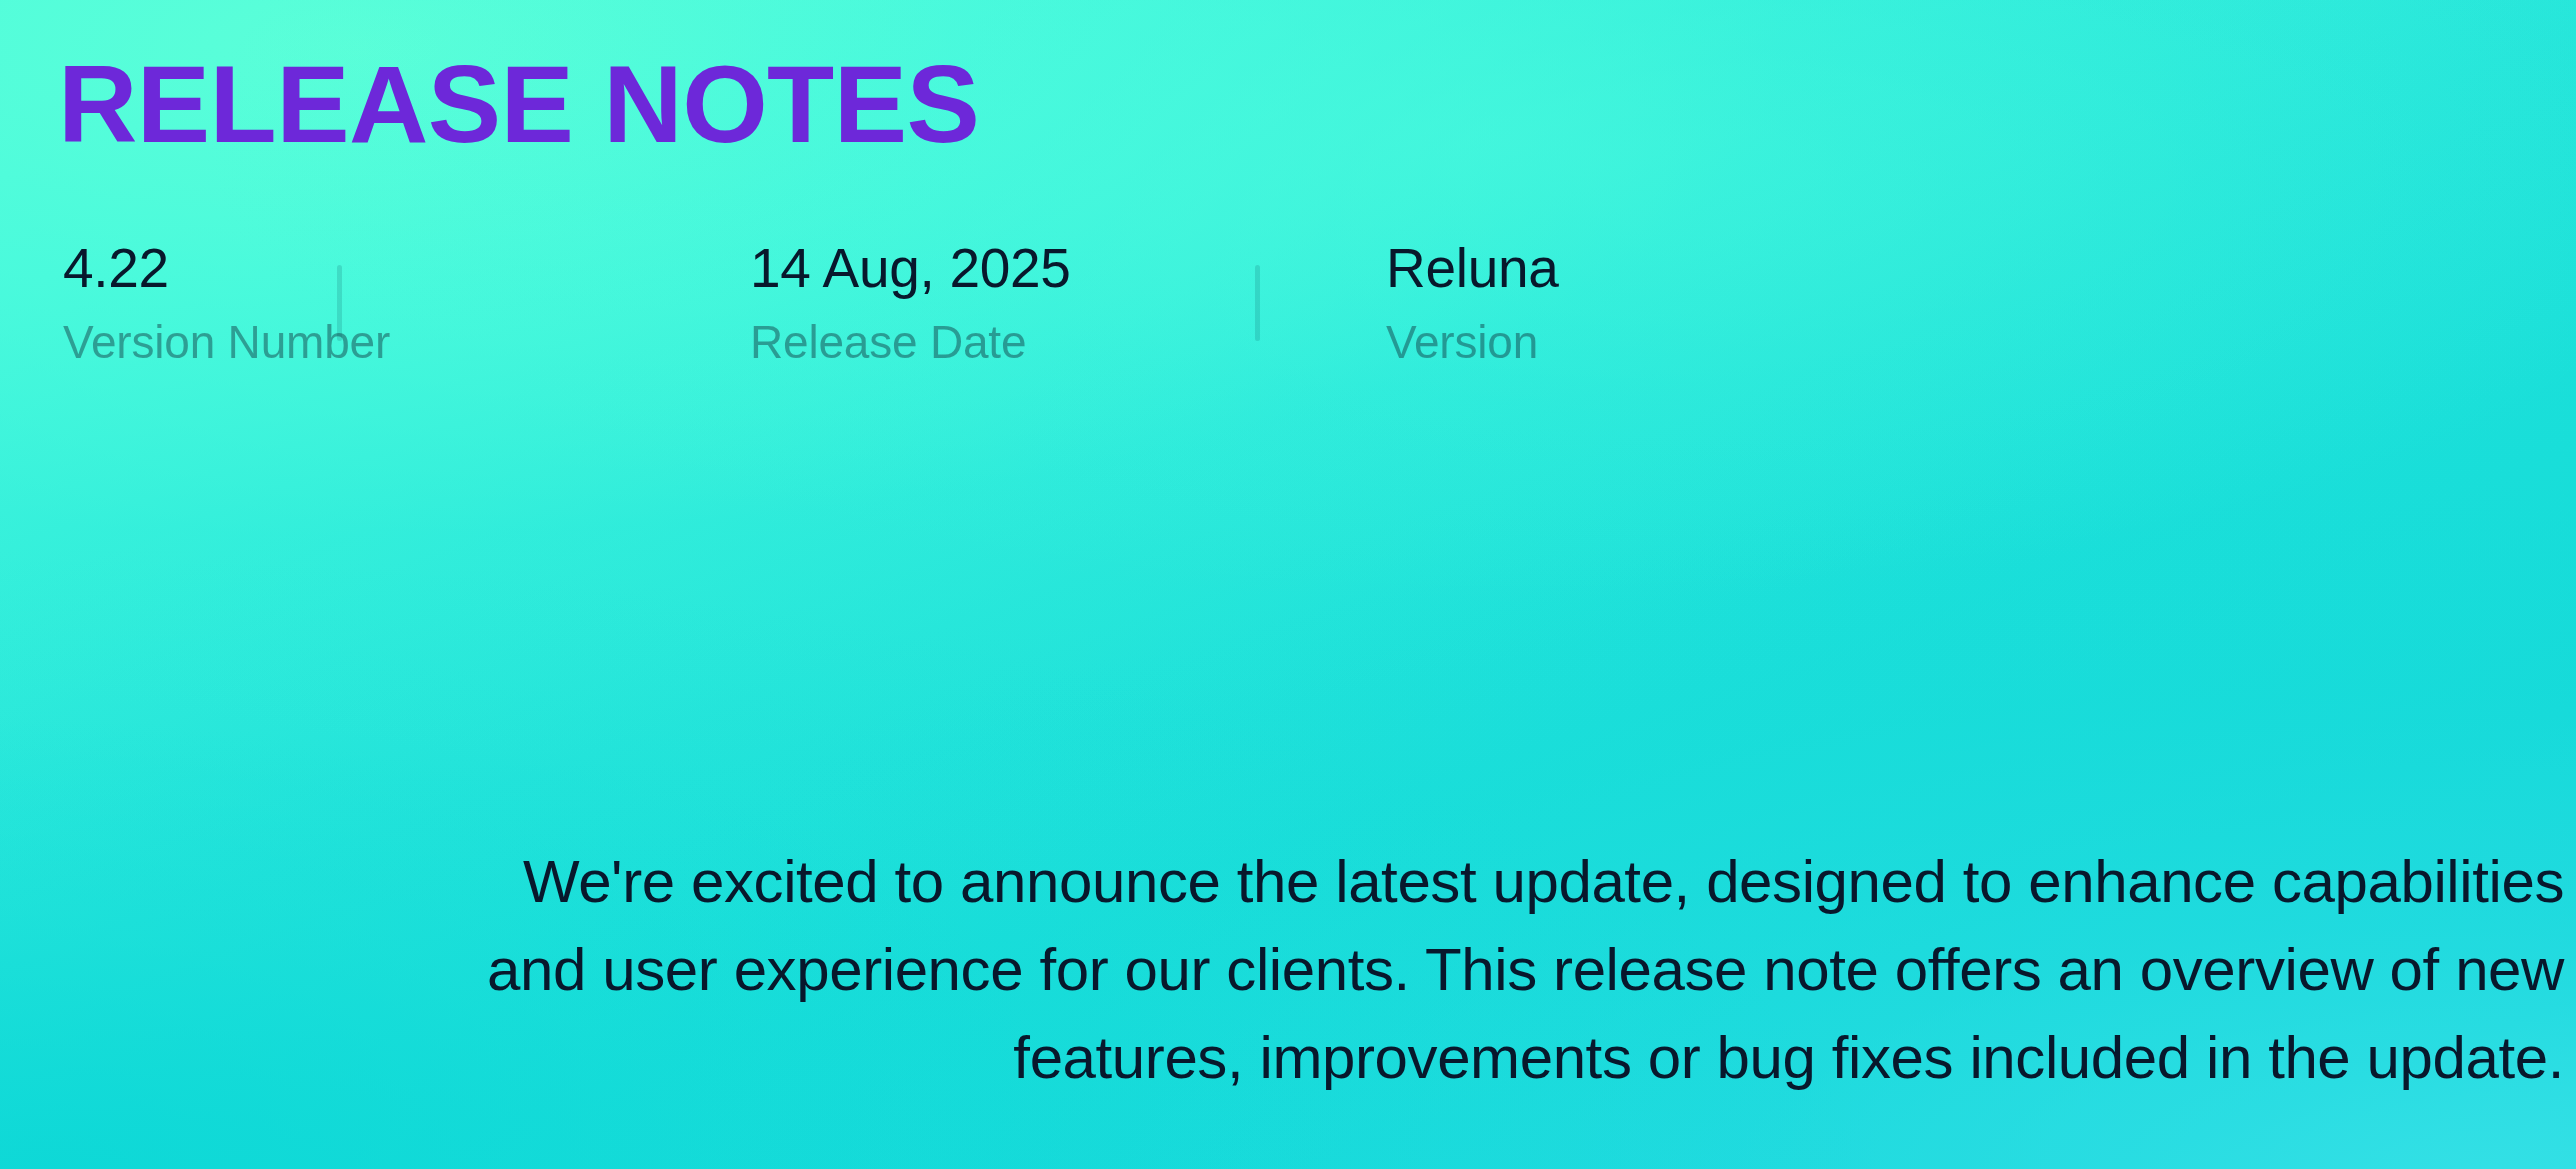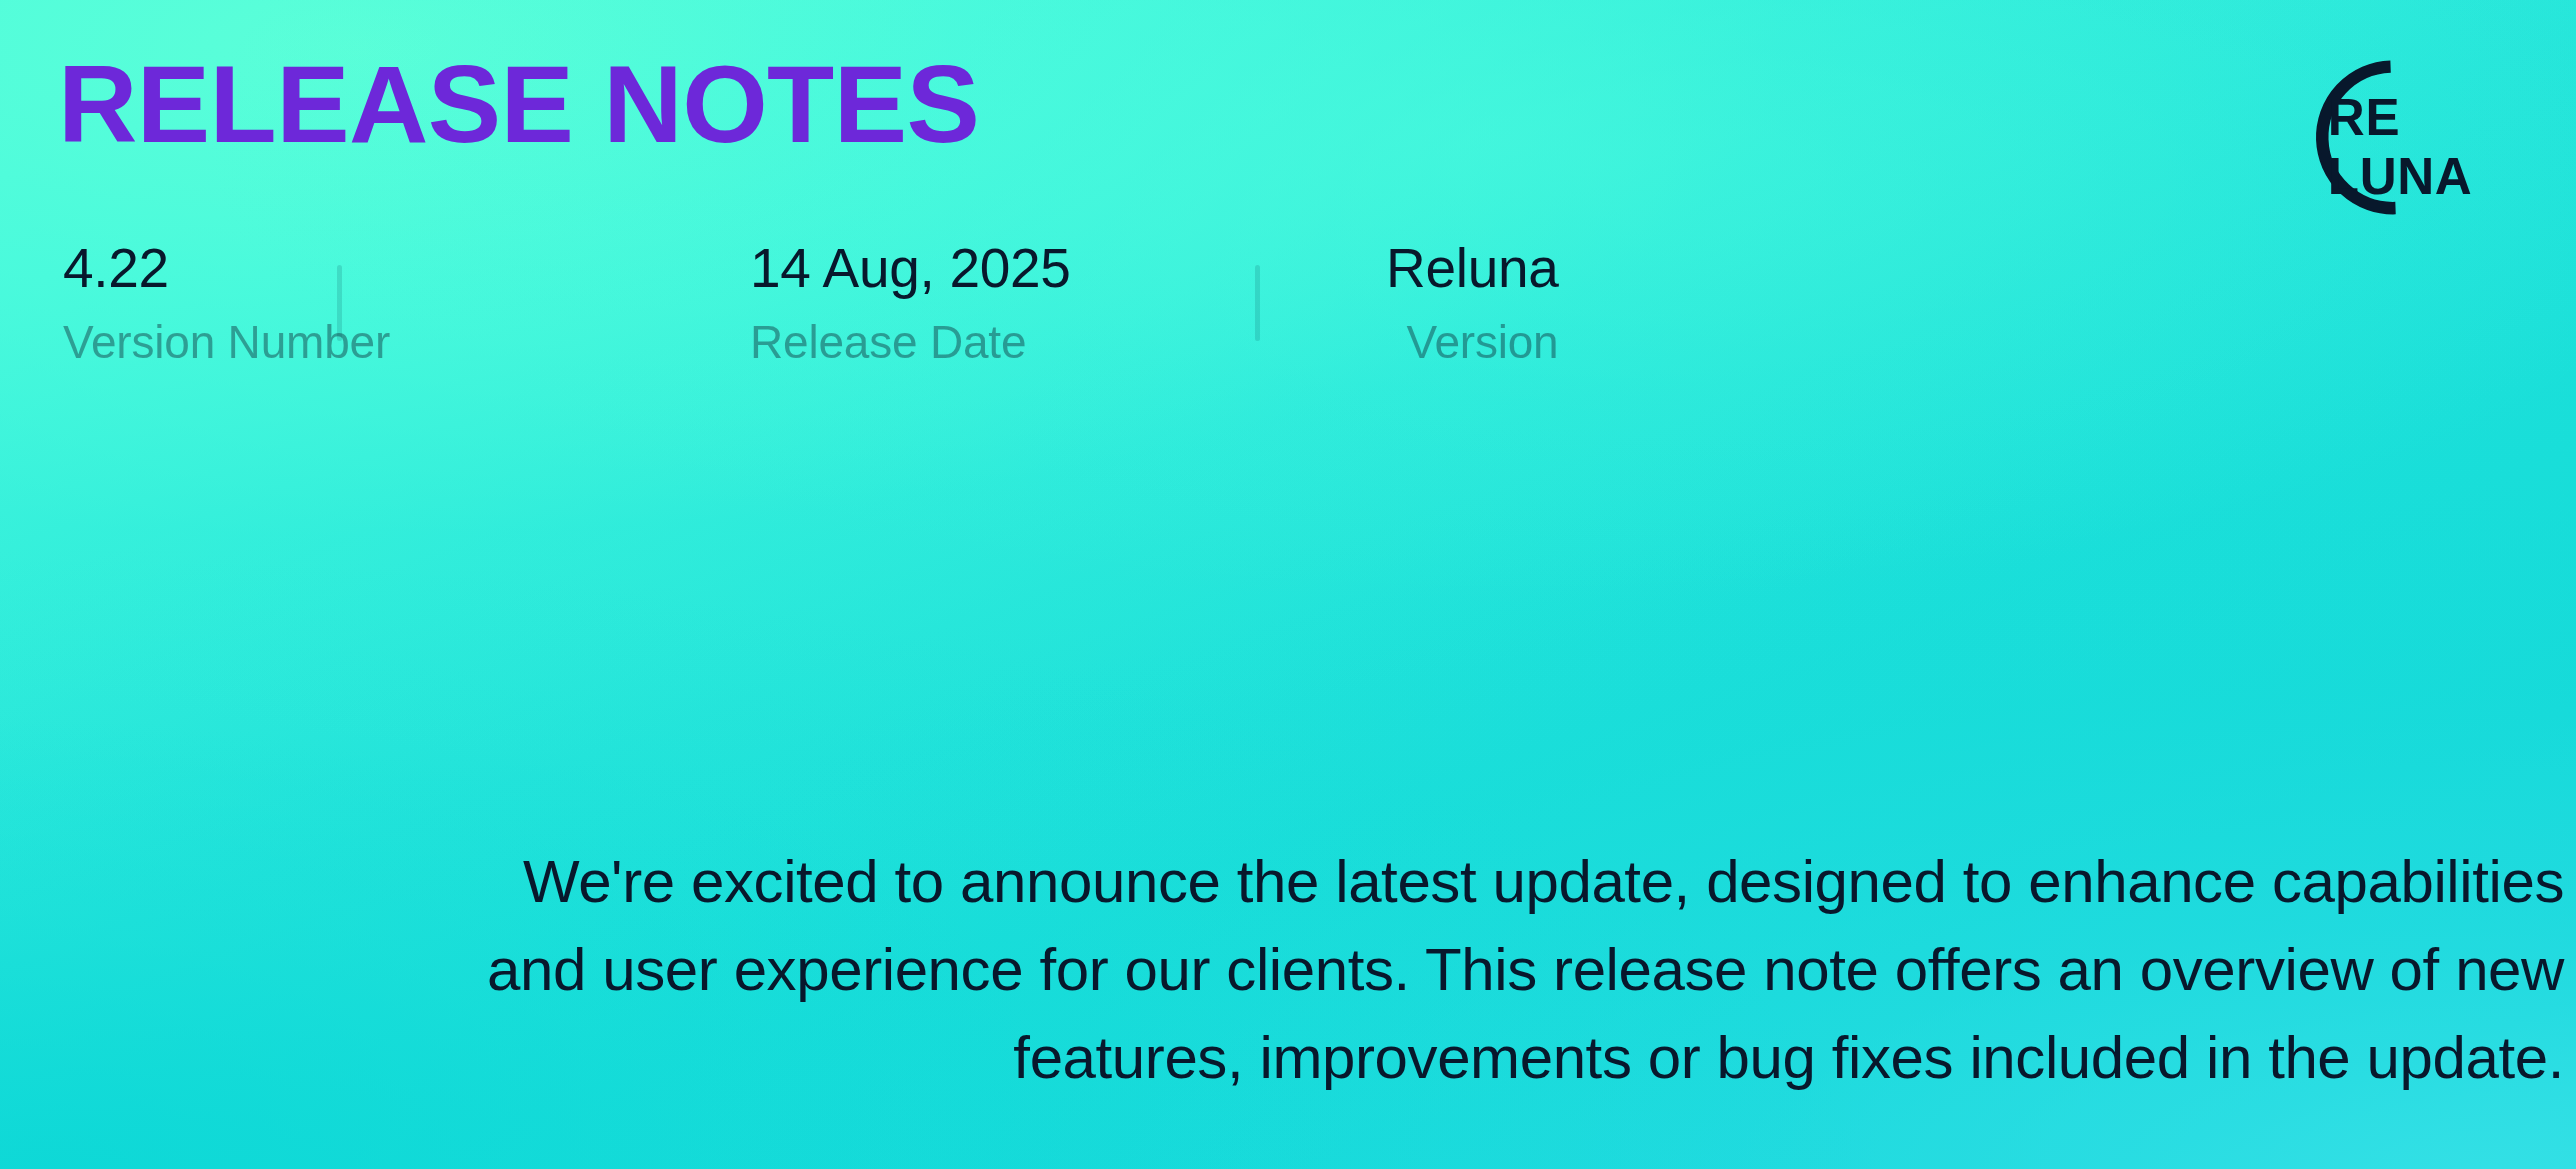--- a/index.html
+++ b/index.html
@@ -102,21 +102,21 @@
     align-items:flex-start;
     gap:18px;
   }
   .meta-cell{
     display:flex;
     flex-direction:column;
     white-space:nowrap;
   }
   .meta-cell.c0{ width:619px; }
   .meta-cell.c1{ width:600px;margin-left:32px; }
-  .meta-cell.c2{ width:auto;align-items:flex-end; }
+  .meta-cell.c2{ width:auto; }
 
   .meta-value{
     font-size:55px;
     line-height:1.0;
     font-weight:400;
     color:#08182c;
     letter-spacing:-0.3px;
   }
   .meta-label{
     margin-top:22.5px;
@@ -194,29 +194,20 @@
 
     <div class="meta-divider d1"></div>
 
     <div class="meta-cell c2">
       <div class="meta-value">Reluna</div>
       <div class="meta-label">Version</div>
     </div>
 
   </div>
 
-  <div class="logo">
-    <svg viewBox="0 0 420 290" xmlns="http://www.w3.org/2000/svg">
-
-      <path d="M 196.5 30.6 A 103 103 0 1 0 196.5 257.4" fill="none" stroke="#08182C" stroke-width="20" stroke-linecap="butt" transform="rotate(-2 127 144)"></path>
-
-      <text x="92" y="138" font-family="'Liberation Sans', sans-serif" font-size="82" font-weight="700" letter-spacing="1" fill="#08182C">RE</text>
-      <text x="92" y="232" font-family="'Liberation Sans', sans-serif" font-size="82" font-weight="700" letter-spacing="1" fill="#08182C">LUNA</text>
-    </svg>
-  </div>
 
   <div class="body-copy">
     <span>We're excited to announce the latest update, designed to enhance capabilities</span>
     <span>and user experience for our clients. This release note offers an overview of new</span>
     <span>features, improvements or bug fixes included in the update.</span>
   </div>
 
 </div>
 
 

